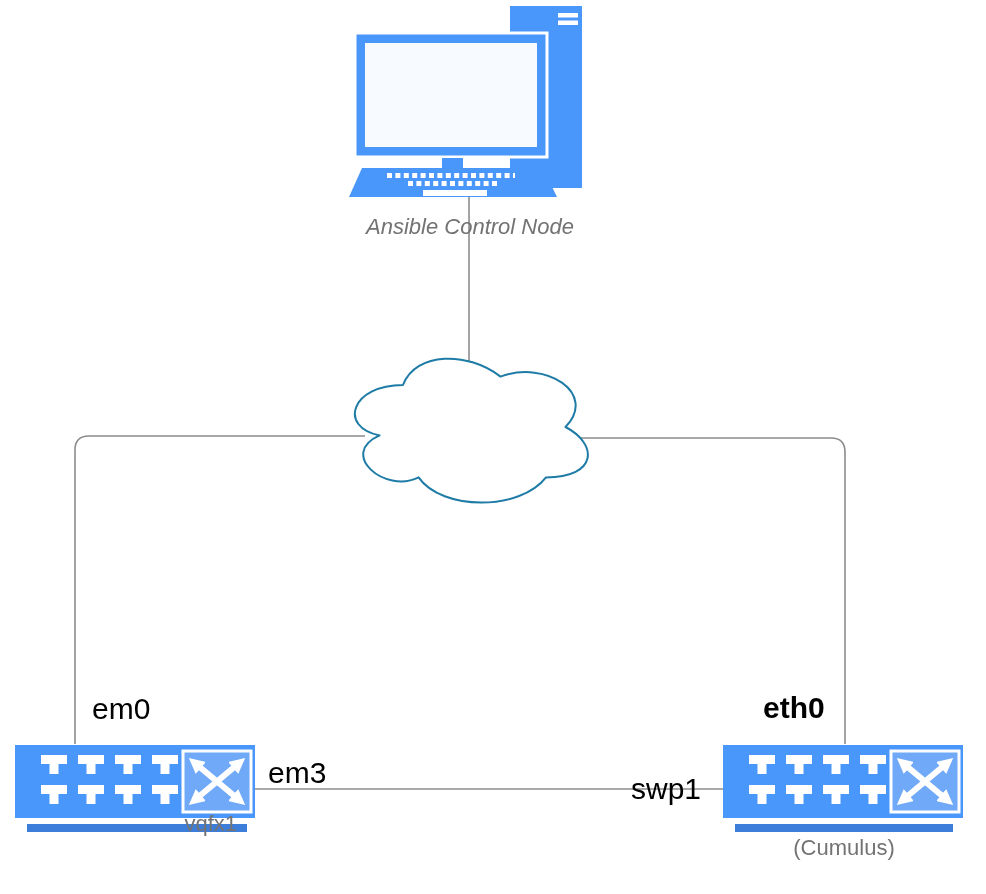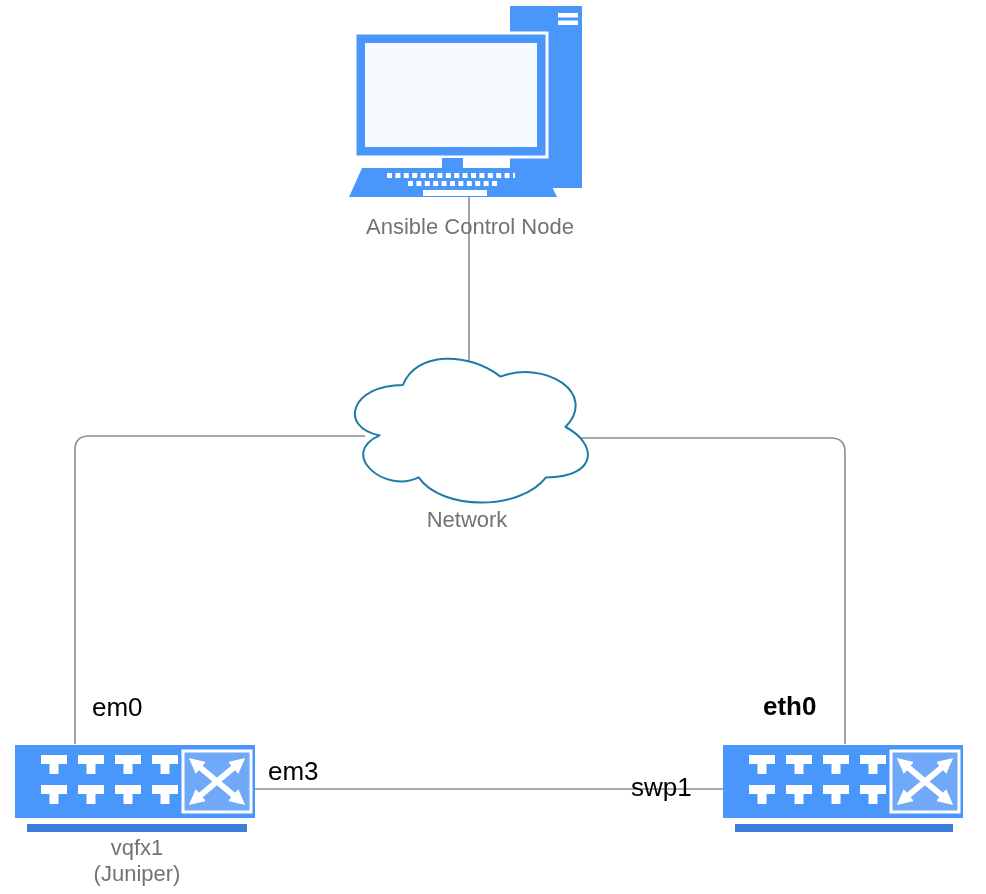--- a/index.html
+++ b/index.html
@@ -9,21 +9,21 @@
   }
   .layer{position:absolute;left:0;top:0;}
   .icon{position:absolute;}
   .s-line{stroke:var(--line-gray,#8c8c8c);stroke-width:1.6;fill:none;}
   .cloud{fill:#ffffff;stroke:var(--cloud-stroke,#1d7ba6);stroke-width:2;stroke-linejoin:round;}
   .f-blue{fill:var(--device-blue,#4a97fc);}
   .f-blue-light{fill:var(--device-blue-light,#6fa9f8);}
   .f-screen{fill:#f7fafe;}
   .lbl{position:absolute;color:var(--label-gray,#737373);font-size:22px;white-space:nowrap;}
   .lbl.center{text-align:center;}
-  .port-lbl{position:absolute;color:var(--port-label,#000);font-size:26px;line-height:1;white-space:nowrap;}
+  .port-lbl{position:absolute;color:var(--port-label,#000);font-size:30px;line-height:1;white-space:nowrap;}
   .dev-lbl{position:absolute;width:200px;text-align:center;color:var(--label-gray,#737373);
            font-size:22px;line-height:26px;}
   .dev-lbl span{display:block;}
   .bar{position:absolute;height:8px;background:var(--accent-bar,#3d7edb);}
   .cloud-lbl{position:absolute;width:200px;text-align:center;color:var(--label-gray,#737373);
              font-size:22px;line-height:30px;}
   .cloud-lbl span{display:block;}
 </style>
 </head>
 <body>
@@ -109,31 +109,30 @@
     <g>
       <rect class="f-blue-light" x="168" y="6" width="68" height="61" stroke="#ffffff" stroke-width="3"></rect>
       <line x1="181" y1="54" x2="223" y2="19" stroke="#ffffff" stroke-width="6" marker-start="url(#ah2)" marker-end="url(#ah2)"></line>
       <line x1="181" y1="19" x2="223" y2="54" stroke="#ffffff" stroke-width="6" marker-start="url(#ah2)" marker-end="url(#ah2)"></line>
     </g>
   </svg>
 
   <div class="bar" style="left:27px;top:824px;width:220px;"></div>
   <div class="bar" style="left:735px;top:824px;width:218px;"></div>
 
-  <div class="lbl center" style="left:330px;top:214px;width:280px;">Ansible Control Node</div>
+  <div class="lbl center" style="left:330px;top:214px;width:280px;font-style:italic;">Ansible Control Node</div>
 
   <div class="cloud-lbl" style="left:367px;top:505px;">
-    <span>Network</span>
   </div>
 
   <div class="port-lbl" style="left:92px;top:694px;">em0</div>
   <div class="port-lbl" style="left:763px;top:693px;font-weight:bold;">eth0</div>
   <div class="port-lbl" style="left:268px;top:758px;text-align:right;">em3</div>
   <div class="port-lbl" style="left:631px;top:758px;margin-top:16px;">swp1</div>
 
-  <div class="dev-lbl" style="left:37px;top:835px;">
+  <div class="dev-lbl" style="left:37px;top:811px;text-align:right;">
     <span>vqfx1</span>
-    <span>(Juniper)</span>
   </div>
   <div class="dev-lbl" style="left:744px;top:835px;">
+    <span>(Cumulus)</span>
   </div>
 
 </div>
 
 </body></html>

